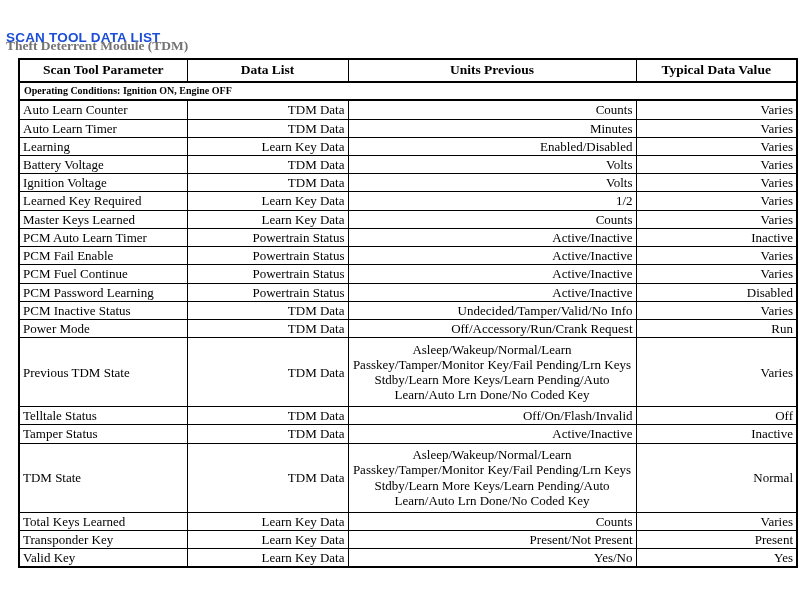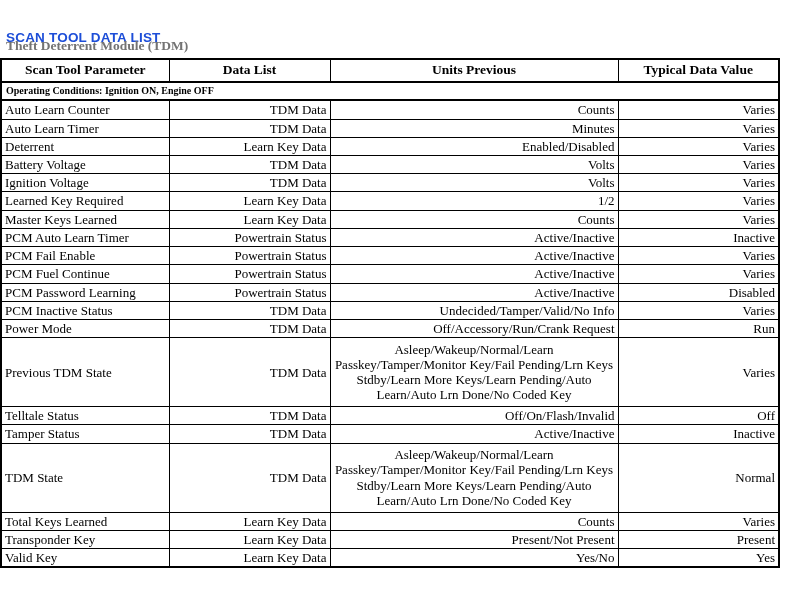--- a/index.html
+++ b/index.html
@@ -36,21 +36,21 @@
     font-family: "Liberation Serif", "DejaVu Serif", serif;
     font-weight: bold;
     font-size: 13.5px;
     color: #737373;
     position: absolute;
     left: 6px;
     top: 38px;
   }
   .table-wrap {
     position: absolute;
-    left: 0;
+    left: 18px;
     top: 58px;
     width: 635px;
     border-radius: 24px;
   }
   table.datalist {
     border-collapse: collapse;
     width: 778px;
     table-layout: fixed;
     border: 2px solid #000000;
   }
@@ -138,21 +138,21 @@
             <td class="center">Counts</td>
             <td class="center">Varies</td>
           </tr>
           <tr>
             <td class="param">Auto Learn Timer</td>
             <td class="center">TDM Data</td>
             <td class="center">Minutes</td>
             <td class="center">Varies</td>
           </tr>
           <tr>
-            <td class="param">Deterrent</td>
+            <td class="param">Learning</td>
             <td class="center">Learn Key Data</td>
             <td class="center">Enabled/Disabled</td>
             <td class="center">Varies</td>
           </tr>
           <tr>
             <td class="param">Battery Voltage</td>
             <td class="center">TDM Data</td>
             <td class="center">Volts</td>
             <td class="center">Varies</td>
           </tr>

